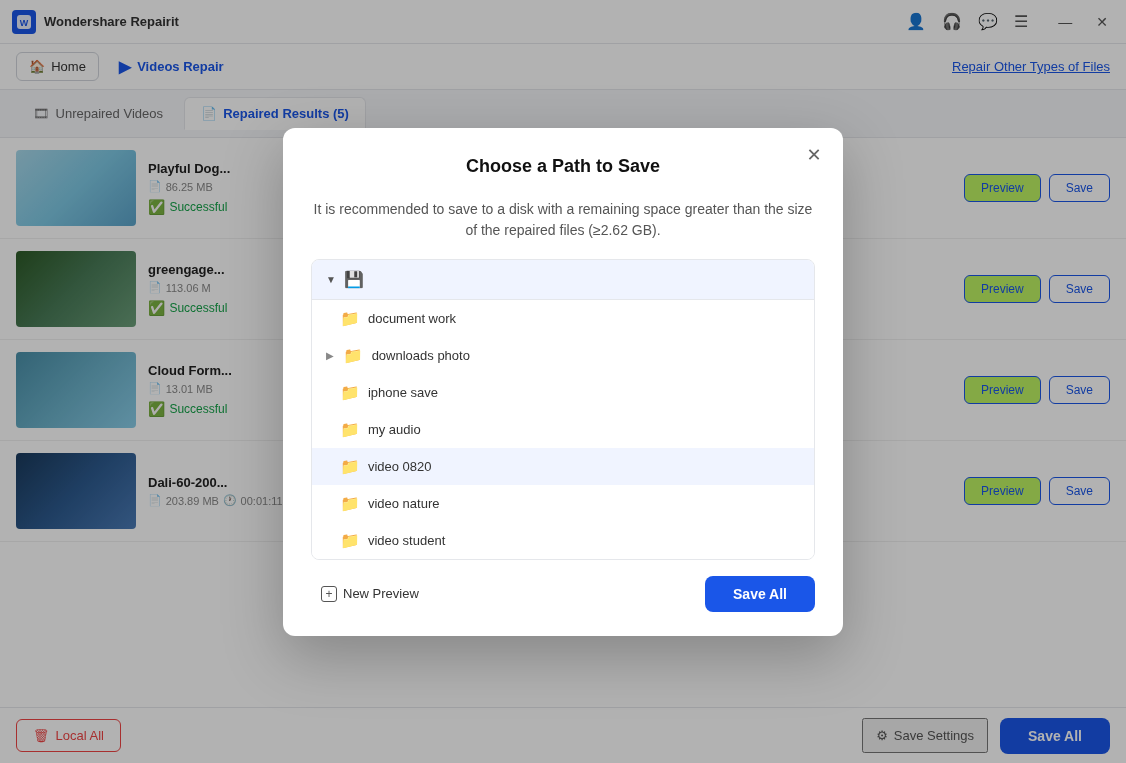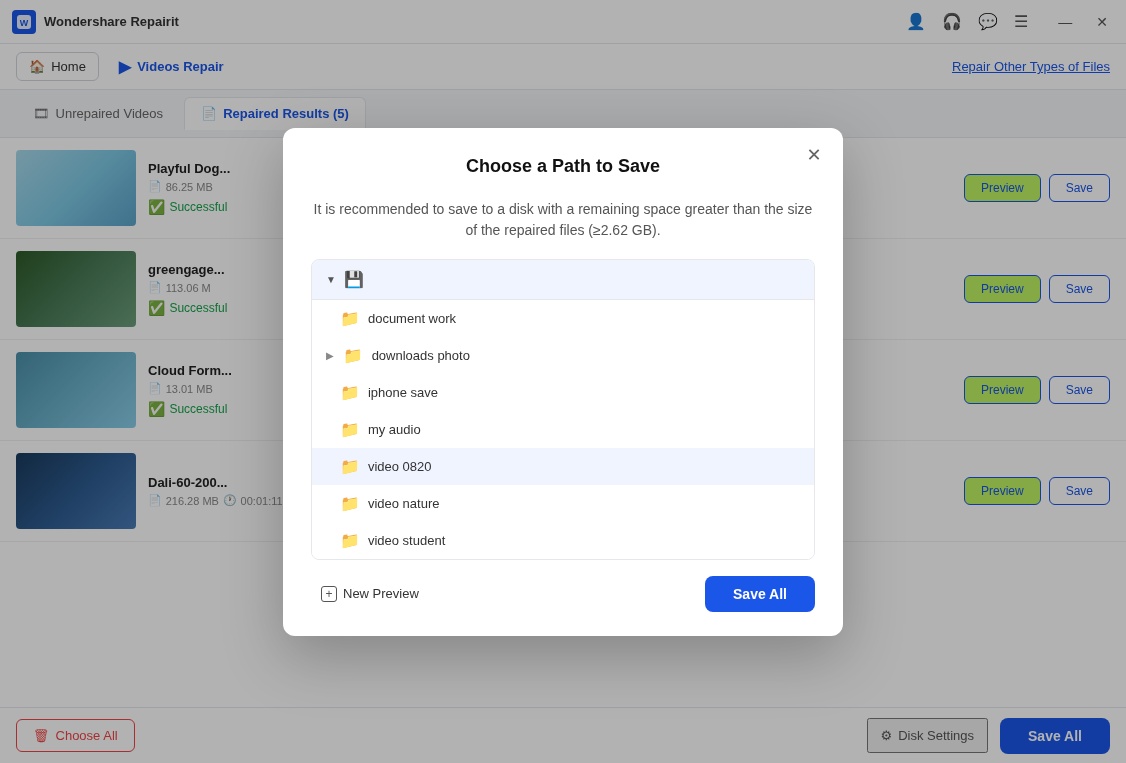--- a/index.html
+++ b/index.html
@@ -186,46 +186,46 @@
       <button class="btn-save">Save</button>
     </div>
   </div>
 
   <div class="video-item">
     <div class="video-thumb thumb-4"></div>
     <div class="video-info">
       <div class="video-name">Dali-60-200...</div>
       <div class="video-meta">
         <span>📄</span>
-          <span>216.28 MB</span>
+          <span>203.89 MB</span>
         <span>🕐</span>
           <span>00:01:11</span>
         <span>⊞</span>
           <span>1502 x 774</span>
         <span>🎬</span>
           <span>Missing</span>
       </div>
     </div>
     <div class="video-actions">
       <button class="btn-preview">Preview</button>
       <button class="btn-save">Save</button>
     </div>
   </div>
 
 </div>
 
 <div class="bottombar">
   <button class="btn-remove-all">
     <span>🗑</span>
-    <span>Choose All</span>
+    <span>Local All</span>
   </button>
   <div class="bottombar-right">
     <button class="btn-save-settings">
       <span>⚙</span>
-      <span>Disk Settings</span>
+      <span>Save Settings</span>
     </button>
     <button class="btn-save-all">Save All</button>
   </div>
 </div>
 
 <div class="modal-overlay">
   <div class="modal">
     <button class="modal-close">✕</button>
     <div class="modal-title">Choose a Path to Save</div>
     <div class="modal-desc">It is recommended to save to a disk with a remaining space greater than the size of the repaired files (≥2.62 GB).</div>

